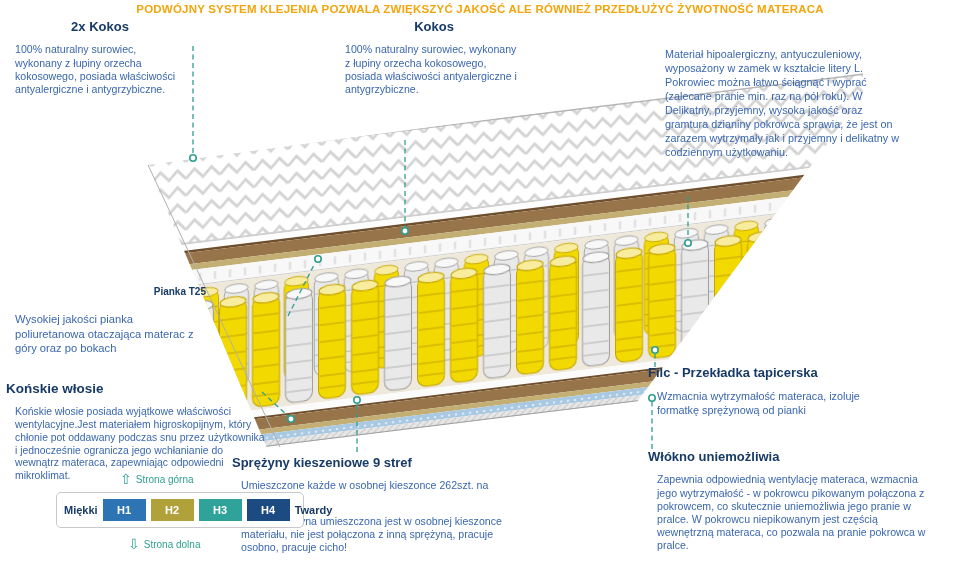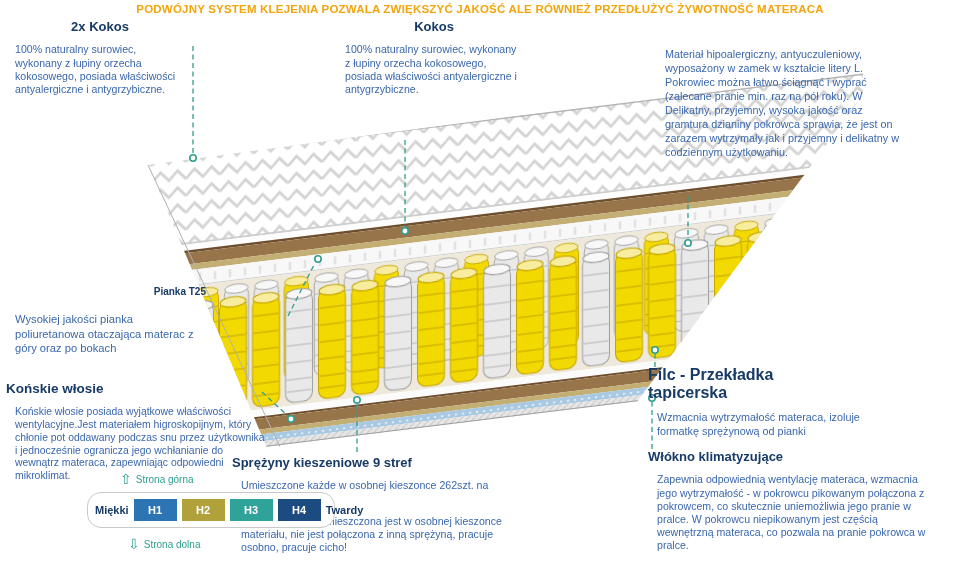--- a/index.html
+++ b/index.html
@@ -17,28 +17,28 @@
   #ann-kokos .t{font-size:13px;text-align:center;}
   #ann-pokrowiec{left:656px;top:38px;width:256px;font-size:10.8px;line-height:1.3;}
   #ann-pokrowiec .t{font-size:13.5px;}
   #ann-pianka{left:6px;top:286px;width:200px;font-size:11.2px;line-height:1.3;}
   #ann-pianka .t{font-size:10px;margin-bottom:15px;text-align:right;}
   #ann-konskie{left:6px;top:382px;width:268px;font-size:10.4px;line-height:1.24;}
   #ann-konskie .t{font-size:13.5px;}
   #ann-sprezyny{left:232px;top:456px;width:282px;font-size:10.6px;line-height:1.25;}
   #ann-sprezyny .t{font-size:13px;}
   #ann-filc{left:648px;top:366px;width:250px;font-size:10.8px;line-height:1.3;}
-  #ann-filc .t{font-size:16px;width:190px;}
+  #ann-filc .t{font-size:13px;width:190px;}
   #ann-wlokno{left:648px;top:450px;width:296px;font-size:10.6px;line-height:1.25;}
   #ann-wlokno .t{font-size:13px;}
   .mattress-svg{position:absolute;left:118px;top:55px;width:750px;height:430px;}
   .connector-svg{position:absolute;left:0;top:0;width:960px;height:576px;pointer-events:none;}
   .scale{position:absolute;left:56px;top:492px;width:248px;height:36px;box-sizing:border-box;
-        border:1.5px solid #C9C9C9;border-radius:14px;display:flex;align-items:center;
-        padding:0 7px;gap:5px;background:#fff;margin-left:31px;}
+        border:1.5px solid #C9C9C9;border-radius:5px;display:flex;align-items:center;
+        padding:0 7px;gap:5px;background:#fff;}
   .scale-label{font-size:11px;font-weight:bold;color:#173A66;white-space:nowrap;}
   .scale-box{width:43px;height:22px;display:flex;align-items:center;justify-content:center;
         color:#fff;font-weight:bold;font-size:11px;flex:0 0 auto;}
   .side-note{position:absolute;display:flex;align-items:center;gap:4px;color:#2E9E8F;font-size:10px;}
   .side-note .arr{font-size:14px;line-height:1;}
   #note-top{left:120px;top:472px;}
   #note-bottom{left:128px;top:537px;}
 </style>
 </head>
 <body>
@@ -184,21 +184,21 @@
     <p>Umieszczone każde w osobnej kieszonce 262szt. na 1m²</p>
     <p>Każda sprężyna umieszczona jest w osobnej kieszonce materiału, nie jest połączona z inną sprężyną, pracuje osobno, pracuje cicho!</p>
   </div>
 
   <div class="ann" id="ann-filc">
     <div class="t">Filc - Przekładka tapicerska</div>
     <p>Wzmacnia wytrzymałość materaca, izoluje formatkę sprężynową od pianki</p>
   </div>
 
   <div class="ann" id="ann-wlokno">
-    <div class="t">Włókno klimatyzujące</div>
+    <div class="t">Włókno uniemożliwia</div>
     <p>Zapewnia odpowiednią wentylację materaca, wzmacnia jego wytrzymałość - w pokrowcu pikowanym połączona z pokrowcem, co skutecznie uniemożliwia jego pranie w pralce. W pokrowcu niepikowanym jest częścią wewnętrzną materaca, co pozwala na pranie pokrowca w pralce.</p>
   </div>
 
   <div class="side-note" id="note-top">
     <span class="arr">⇧</span>
     <span>Strona górna</span>
   </div>
 
   <div class="scale">
     <span class="scale-label">Miękki</span>

